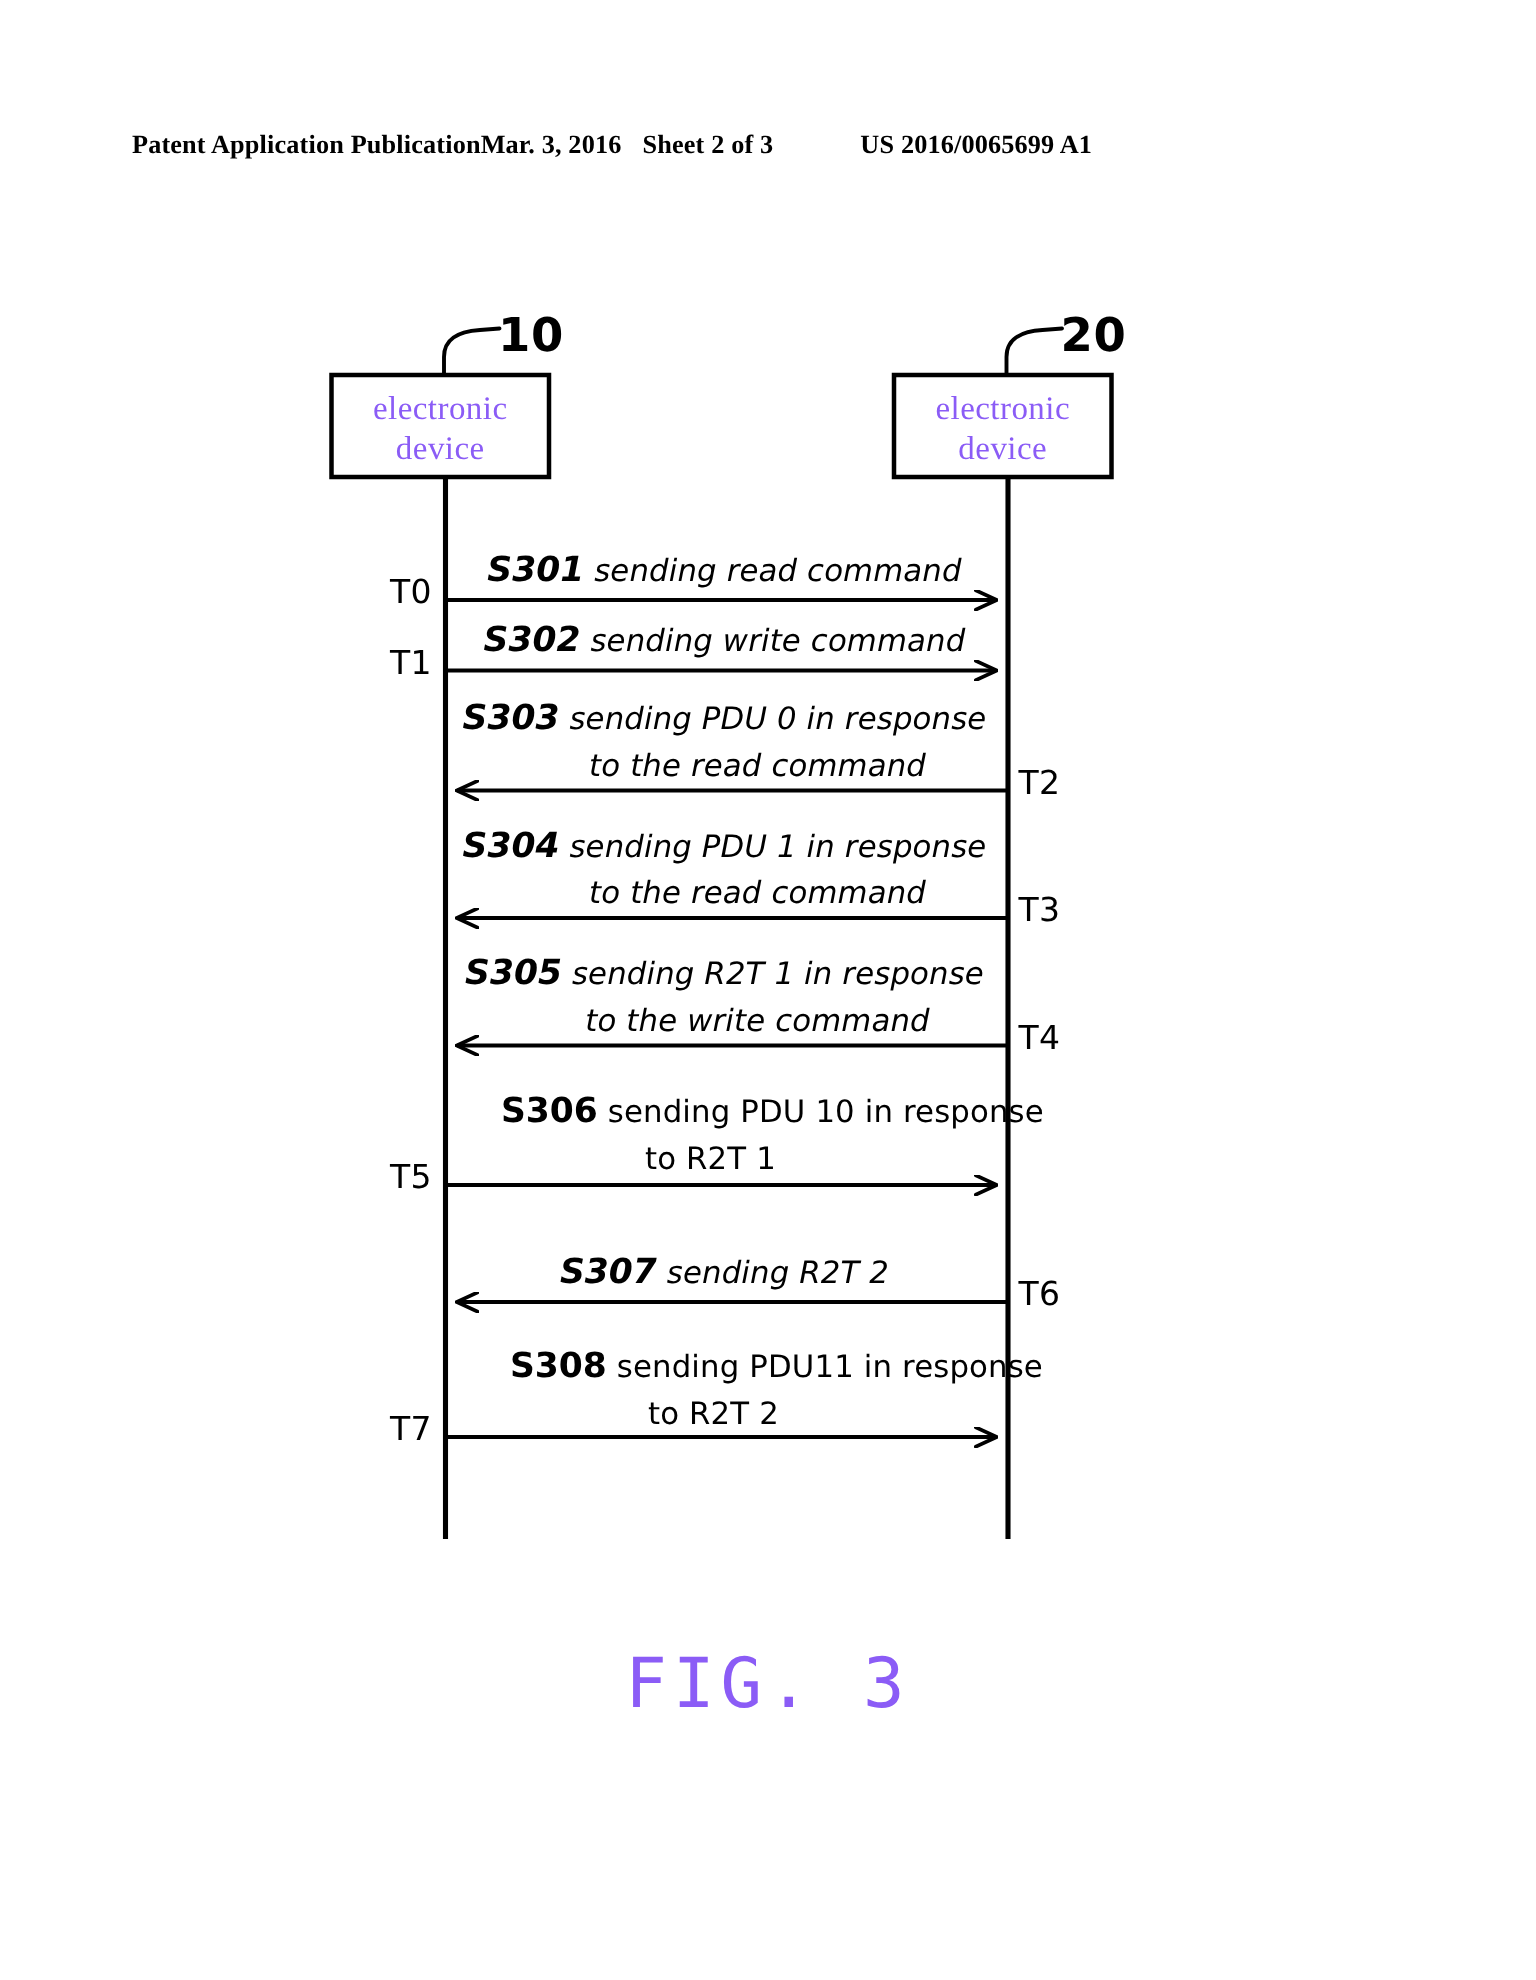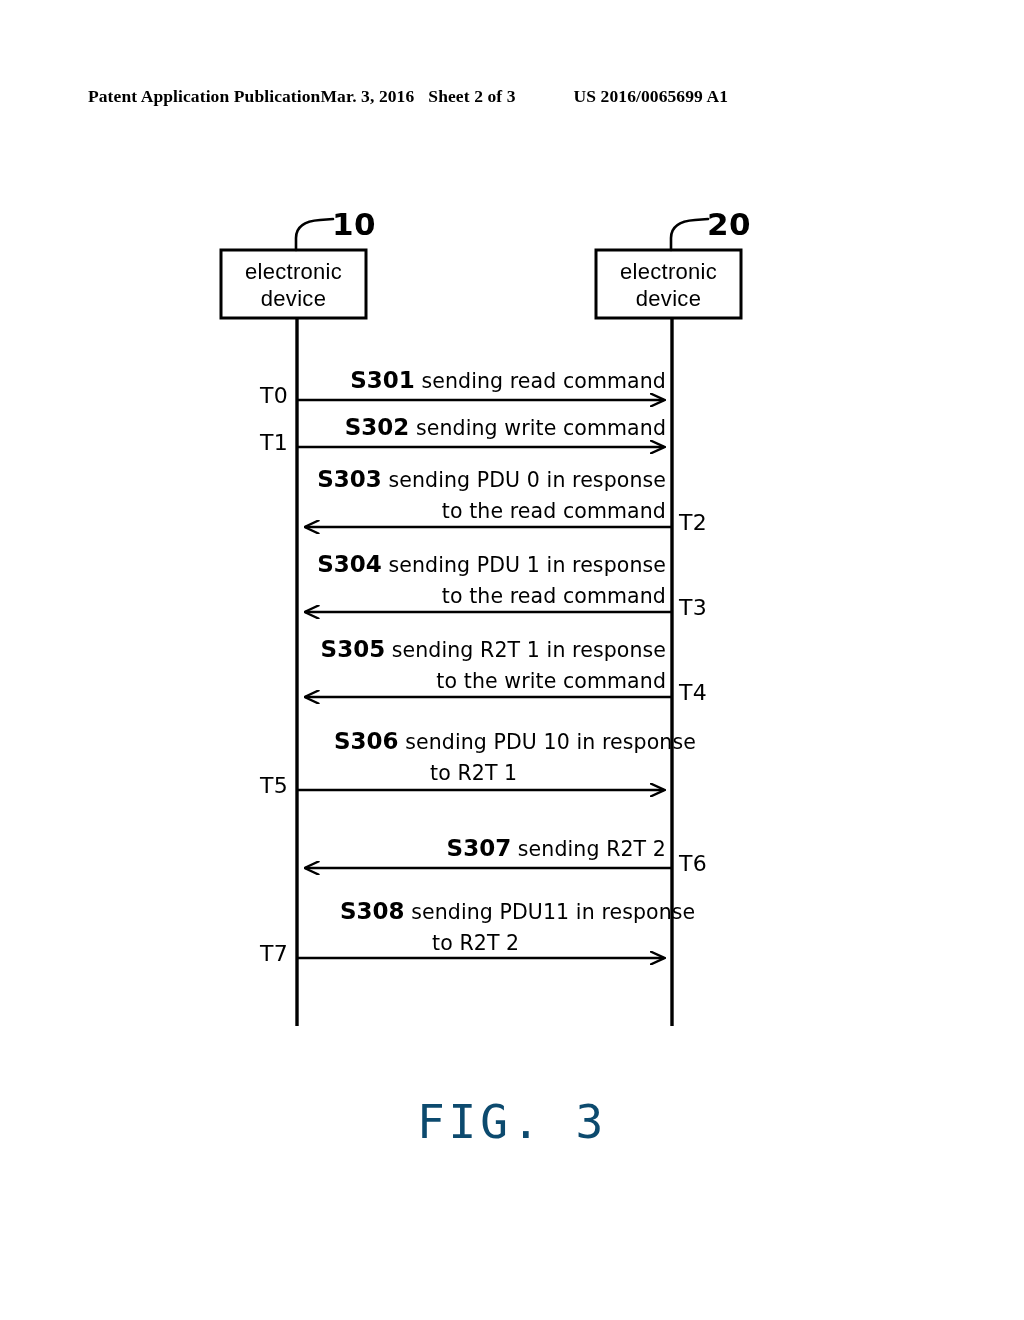--- a/index.html
+++ b/index.html
@@ -46,25 +46,25 @@
   #figure svg {
     position: absolute;
     left: 0;
     top: 0;
   }
 
   
   .box-title {
     position: absolute;
     text-align: center;
-    font-family: Liberation Sans, sans-serif;
+    font-family: Liberation Serif, serif;
     font-size: 22px;
     line-height: 27px;
     letter-spacing: 0.3px;
-    color: #000000;
+    color: #8b5cf6;
   }
 
   
   .refnum {
     position: absolute;
     font-family: "DejaVu Sans", sans-serif;
     font-weight: bold;
     font-size: 31px;
     letter-spacing: 0.5px;
   }
@@ -83,35 +83,35 @@
     font-family: "DejaVu Sans", sans-serif;
     font-size: 20.5px;
     line-height: 31px;
     letter-spacing: 0.1px;
   }
   .msg .code {
     font-weight: bold;
     font-size: 23px;
     letter-spacing: 0px;
   }
-  .msg.center { text-align: right; }
+  .msg.center { text-align: center; font-style: italic; }
   .msg.lead-indent { text-align: left; margin-left: 24px; }
   .msg .l2 { display: block; padding-left: 44px; }
 
   
   .fig-caption {
     position: absolute;
     left: 0;
     top: 1095px;
     width: 1024px;
     text-align: center;
     font-family: "DejaVu Sans Mono", monospace;
     font-size: 46px;
     letter-spacing: 4px;
-    color: #0c4a6e;
+    color: #8b5cf6;
   }
 </style>
 </head>
 <body>
 
 <div class="patent-header">
   <span class="hdr-pub">Patent Application Publication</span>
   <span class="hdr-date">Mar. 3, 2016</span>
   <span class="hdr-sheet">Sheet 2 of 3</span>
   <span class="hdr-num">US 2016/0065699 A1</span>

